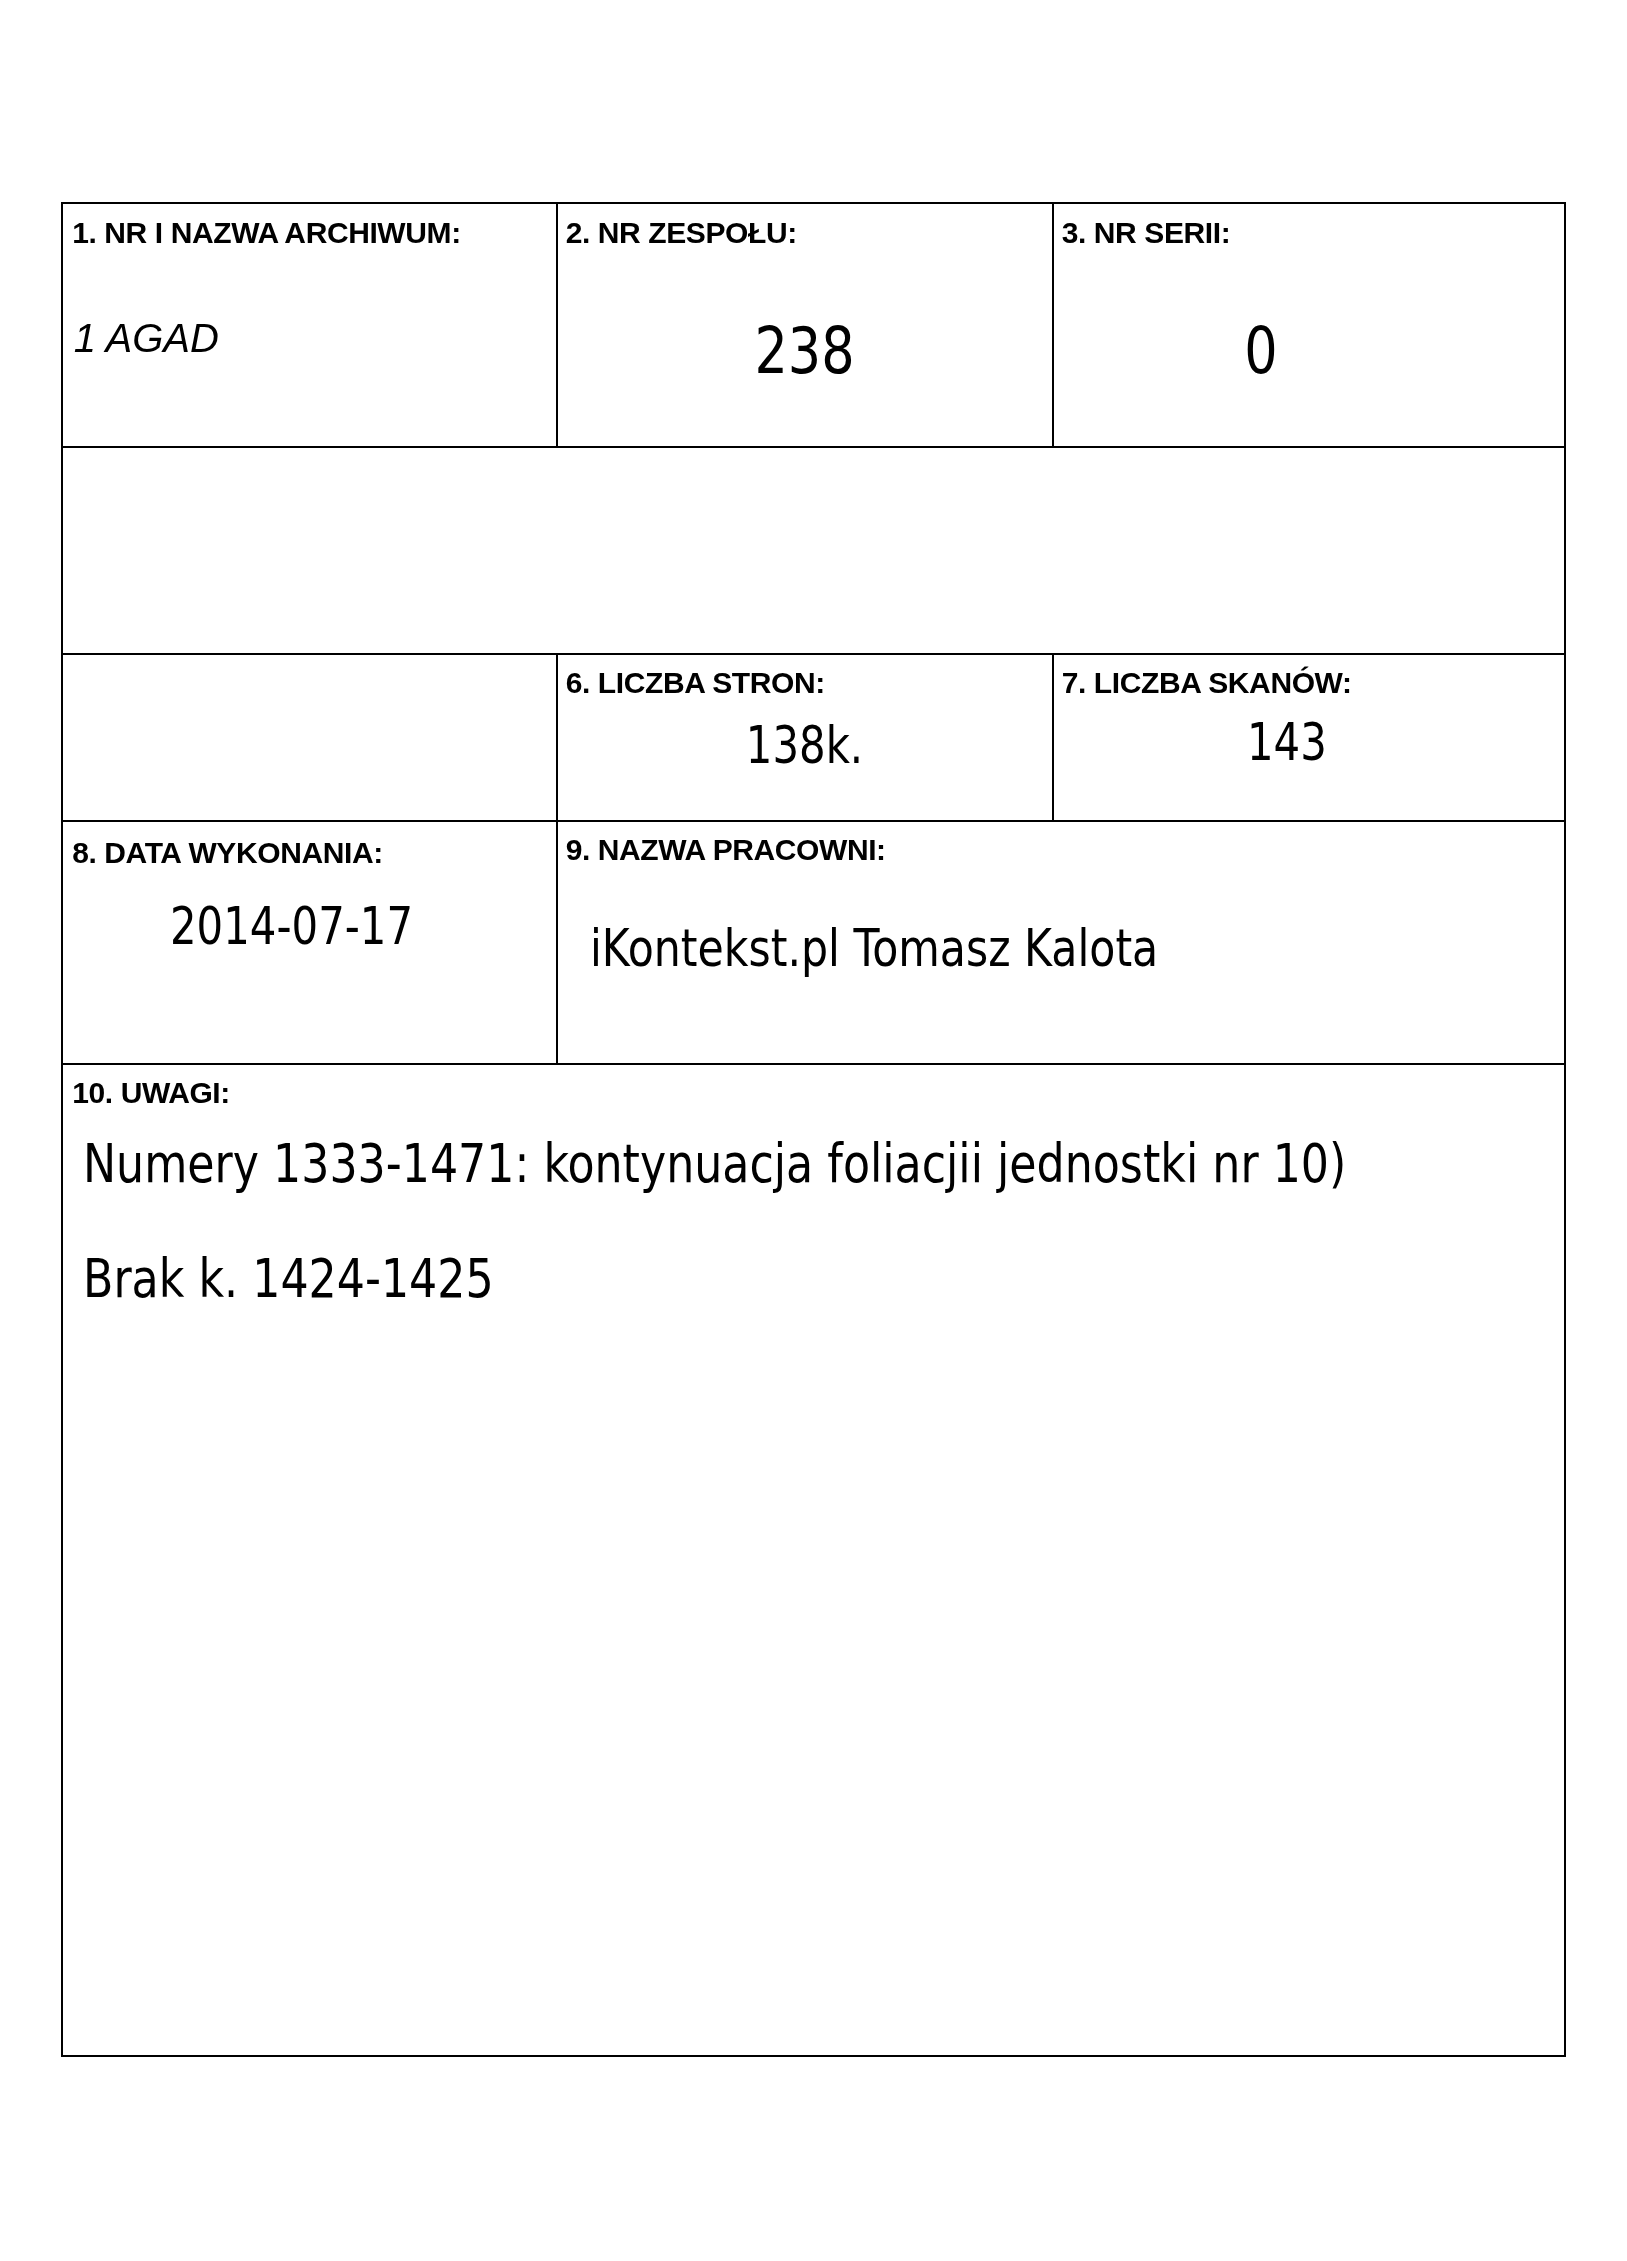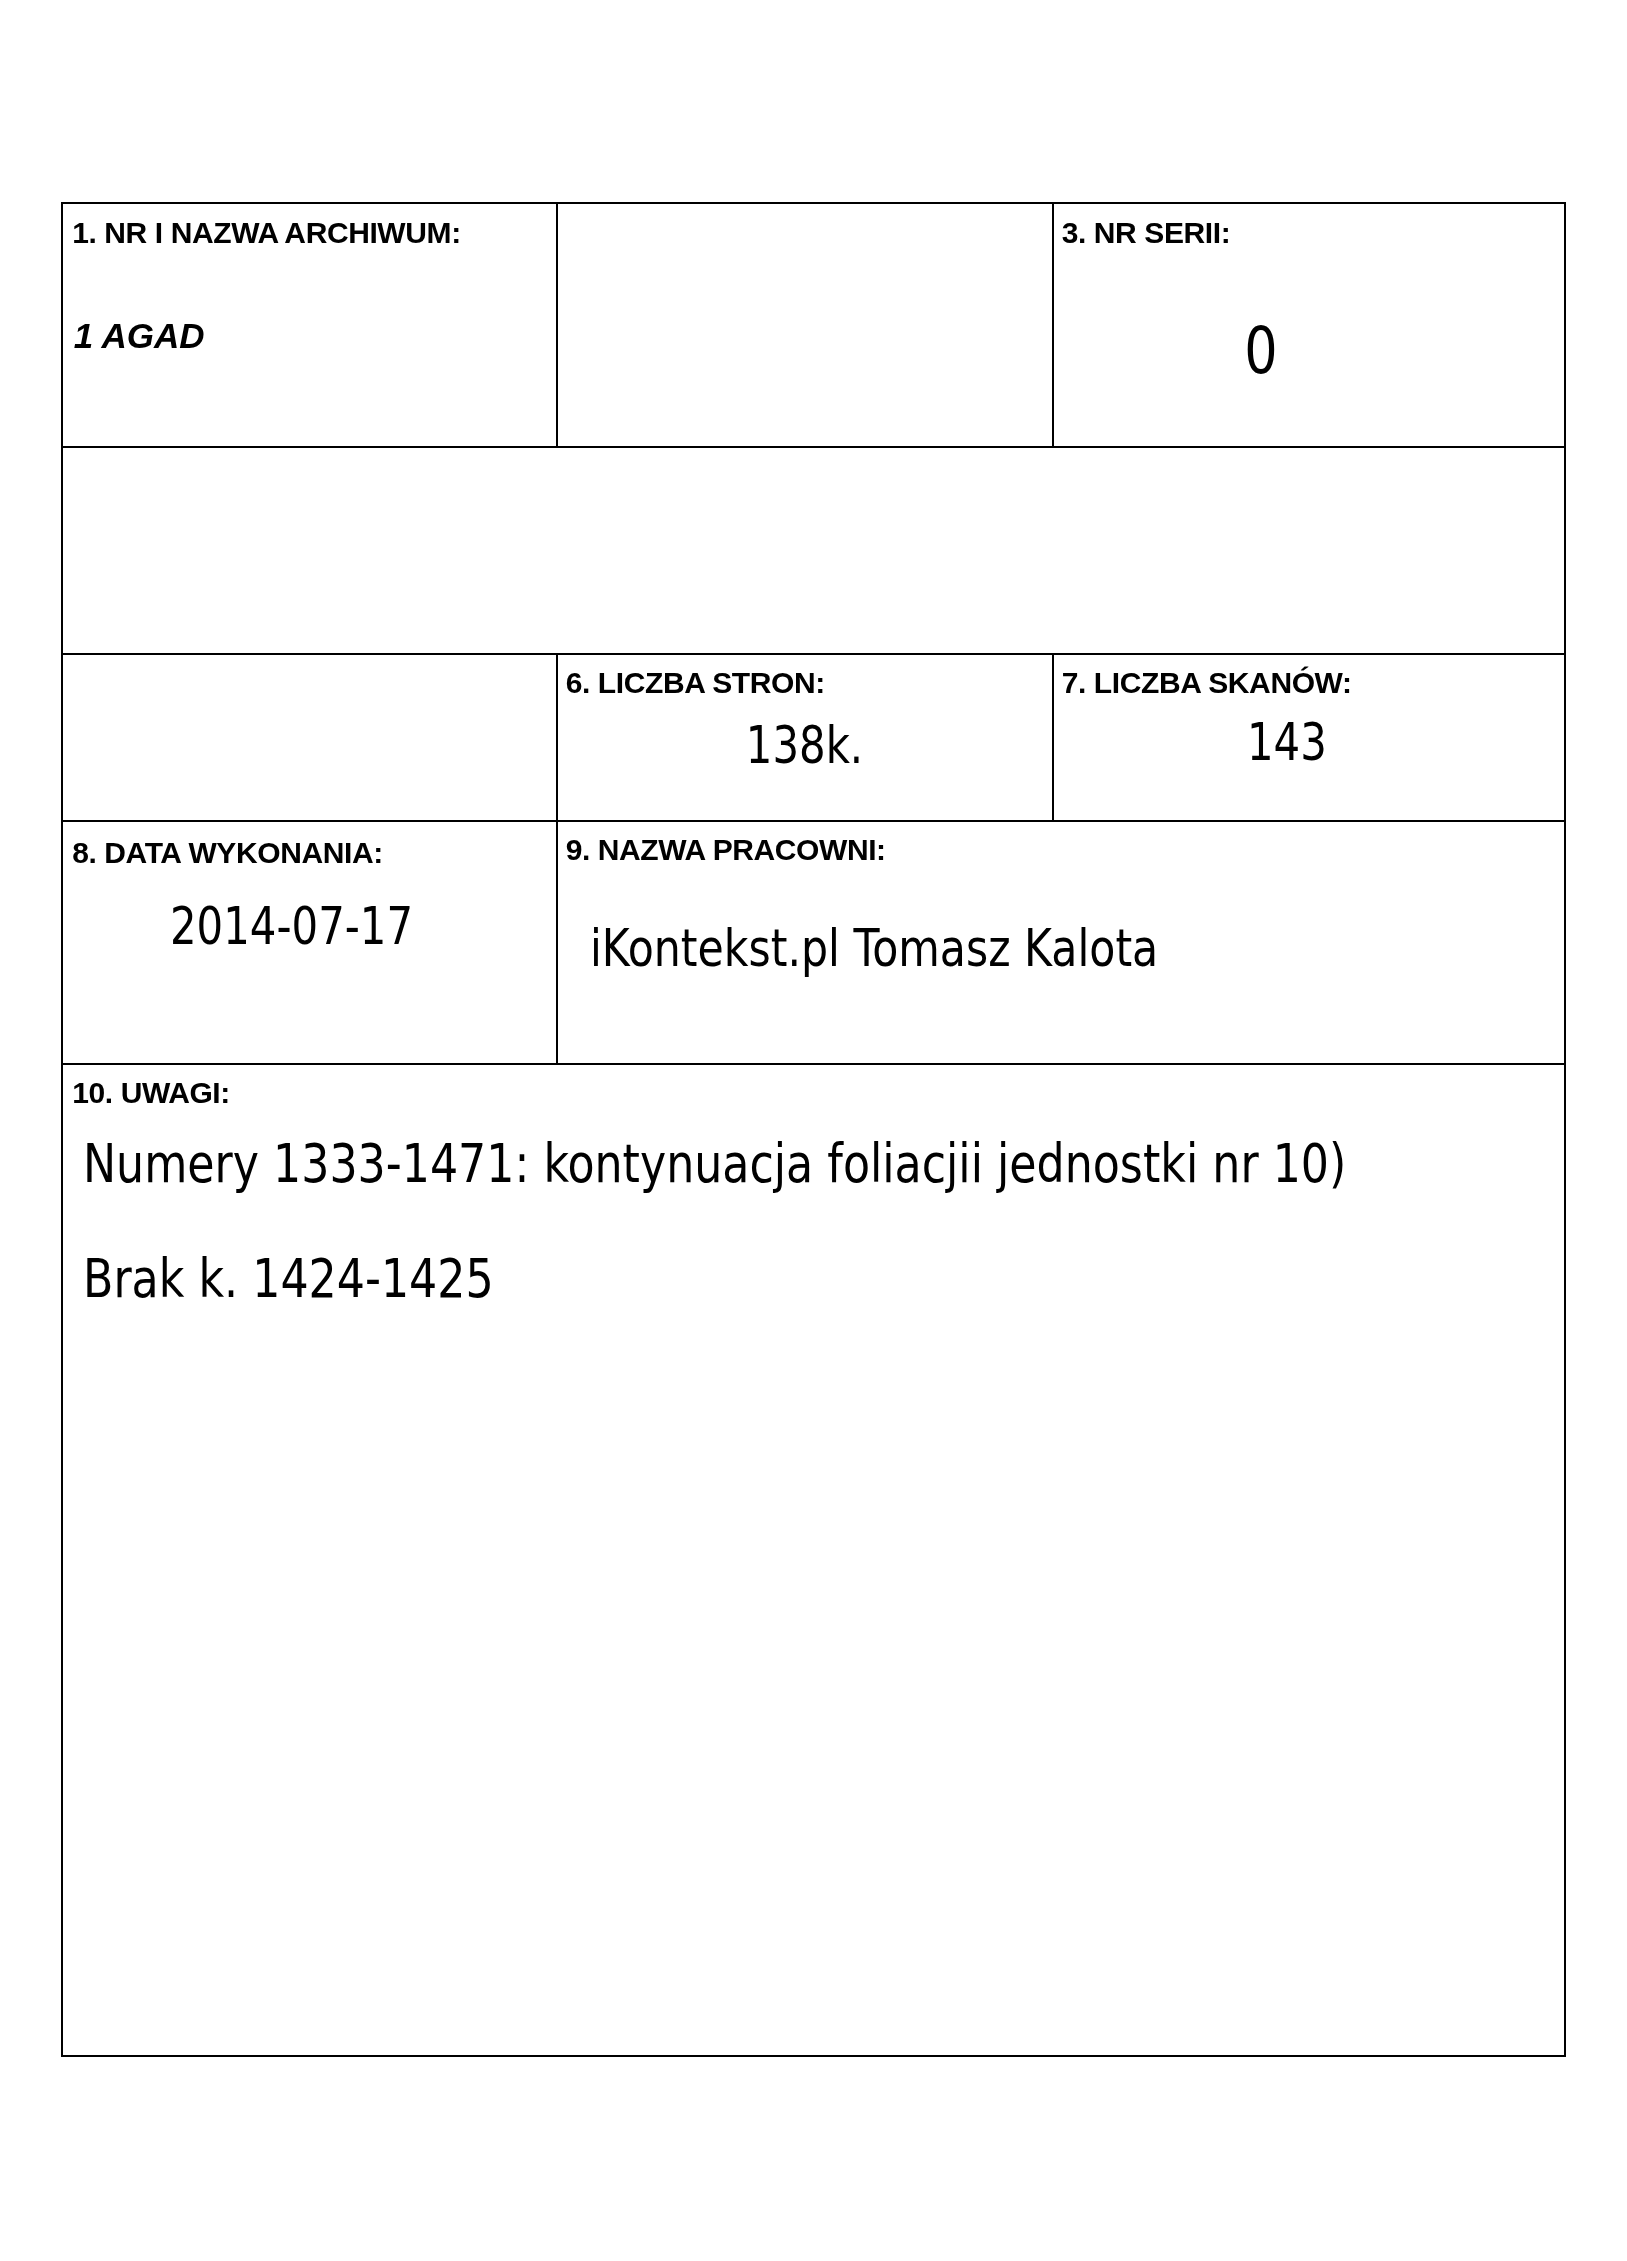--- a/index.html
+++ b/index.html
@@ -56,22 +56,22 @@
     }
     .value.center {
       left: 0;
       right: 0;
       text-align: center;
       transform-origin: center top;
     }
     .value.italic-bold {
       font-family: "Liberation Sans", sans-serif;
       font-style: italic;
-      font-weight: bold;
-      font-size: 35px;
+      font-weight: normal;
+      font-size: 40px;
       transform: none;
     }
   </style>
 </head>
 <body>
 
 <div class="card">
 
   <div class="vline" style="left:493px; top:0; height:242px;"></div>
   <div class="vline" style="left:989px; top:0; height:242px;"></div>
@@ -81,20 +81,24 @@
   <div class="vline" style="left:989px; top:449px; height:167px;"></div>
   <div class="hline" style="left:0; right:0; top:616px;"></div>
   <div class="vline" style="left:493px; top:616px; height:244px;"></div>
   <div class="hline" style="left:0; right:0; top:859px;"></div>
 
   <div class="cell" style="left:0; top:0; width:493px; height:242px;border-radius:30px;">
     <div class="label" style="top:12.3px; left:9.2px;">1. NR I NAZWA ARCHIWUM:</div>
     <div class="value italic-bold" style="left:10.7px; top:112px;">1 AGAD</div>
   </div>
 
+  <div class="cell" style="left:495px; top:0; width:493px; height:242px;">
+    <div class="label" style="top:12.3px; left:7.7px;">2. NR ZESPOŁU:</div>
+    <div class="value center" style="top:110px; font-size:64px;">238</div>
+  </div>
 
   <div class="cell" style="left:991px; top:0; width:414px; height:242px;">
     <div class="label" style="top:12.3px; left:7.7px;">3. NR SERII:</div>
     <div class="value center" style="top:110px; font-size:64px;">0</div>
   </div>
 
 
 
   <div class="cell" style="left:495px; top:451px; width:493px; height:165px;">
     <div class="label" style="top:10.7px; left:7.7px;">6. LICZBA STRON:</div>

